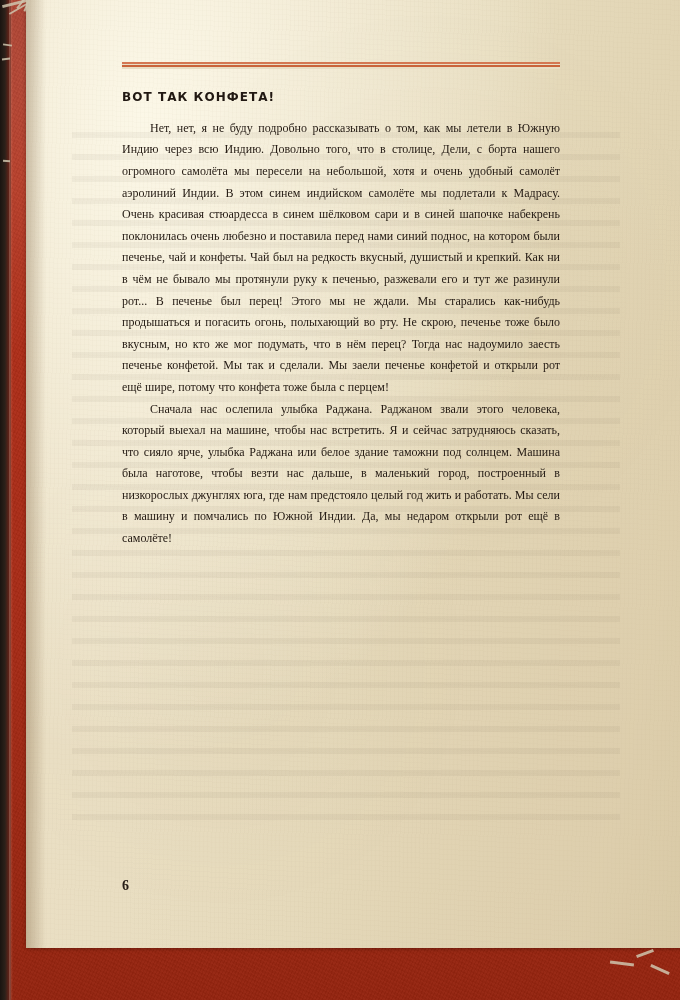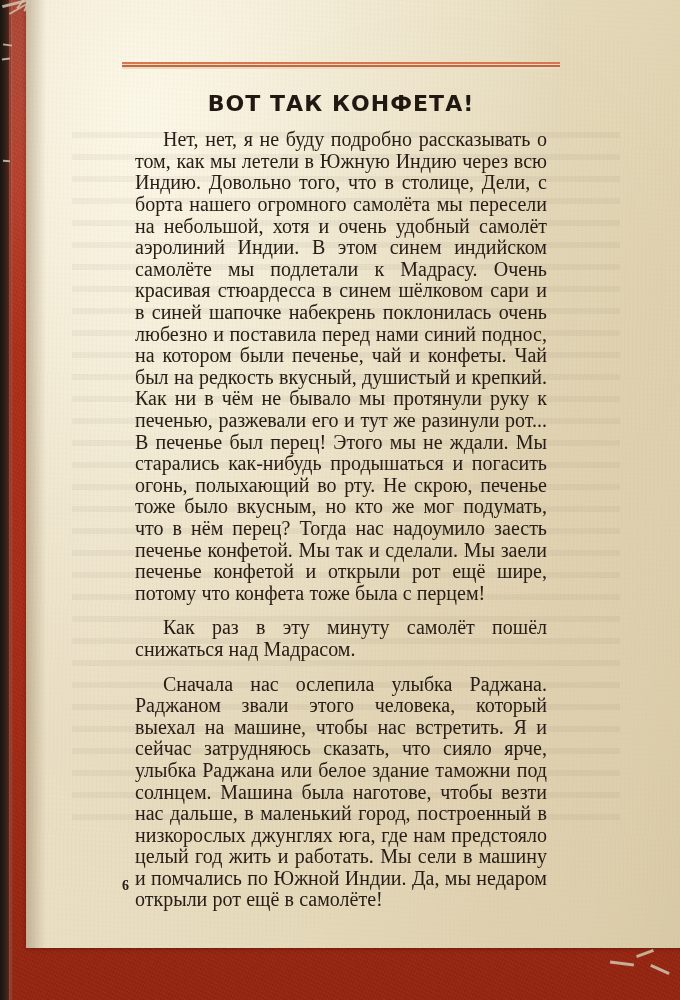--- a/index.html
+++ b/index.html
@@ -110,36 +110,35 @@
     background:
       linear-gradient(180deg,
         #d9764e 0%, #d9764e 26%,
         #e8dcc0 26%, #e8dcc0 48%,
         #cf6337 48%, #cf6337 74%,
         #e8dcc0 74%, #e8dcc0 100%);
   }
 
   h1.heading {
     font-family: "DejaVu Sans", "Liberation Sans", sans-serif;
-    font-size: 22px;
+    font-size: 12px;
     font-weight: bold;
     letter-spacing: 1.05px;
     color: #231a14;
     margin: 0 0 13px 0;
     line-height: 1.15;
-    text-align: center;
   }
   h1.heading.second {
     margin-top: 30px;
     margin-bottom: 14px;
   }
 
   p.para {
-    margin: 13px;
-    font-size: 20px;
+    margin: 0;
+    font-size: 12px;
     line-height: 21.6px;
     color: #2a2018;
     text-align: justify;
     text-indent: 28px;
     hyphens: manual;
     -webkit-hyphens: manual;
     word-spacing: .2px;
     font-family: Liberation Serif, serif;
   }
   p.para + p.para { margin-top: 0; }
@@ -184,21 +183,20 @@
     <div class="showthrough"></div>
     <div class="page-edge-shadow"></div>
 
     <div class="content">
 
       <div class="rule"></div>
 
       <h1 class="heading">ВОТ ТАК КОНФЕТА!</h1>
 
       <p class="para">Нет, нет, я не буду подробно рассказывать о том, как мы летели в Южную Индию через всю Индию. Довольно того, что в столице, Дели, с борта нашего огромного самолёта мы пересели на небольшой, хотя и очень удобный самолёт аэролиний Индии. В этом синем индийском самолёте мы подлетали к Мадрасу. Очень красивая стюардесса в синем шёлковом сари и в синей шапочке набекрень поклонилась очень любезно и поставила перед нами синий поднос, на котором были печенье, чай и конфеты. Чай был на редкость вкусный, душистый и крепкий. Как ни в чём не бывало мы протянули руку к печенью, разжевали его и тут же разинули рот... В печенье был перец! Этого мы не ждали. Мы старались как-нибудь продышаться и погасить огонь, полыхающий во рту. Не скрою, печенье тоже было вкусным, но кто же мог подумать, что в нём перец? Тогда нас надоумило заесть печенье конфетой. Мы так и сделали. Мы заели печенье конфетой и открыли рот ещё шире, потому что конфета тоже была с перцем!</p>
-      <p class="para">Как раз в эту минуту самолёт пошёл снижаться над Мадрасом.</p>
 
 
       <p class="para">Сначала нас ослепила улыбка Раджана. Раджаном звали этого человека, который выехал на машине, чтобы нас встретить. Я и сейчас затрудняюсь сказать, что сияло ярче, улыбка Раджана или белое здание таможни под солнцем. Машина была наготове, чтобы везти нас дальше, в маленький город, построенный в низкорослых джунглях юга, где нам предстояло целый год жить и работать. Мы сели в машину и помчались по Южной Индии. Да, мы недаром открыли рот ещё в самолёте!</p>
 
     </div>
 
     <div class="pagenum">6</div>
   </div>
 
 </div>

